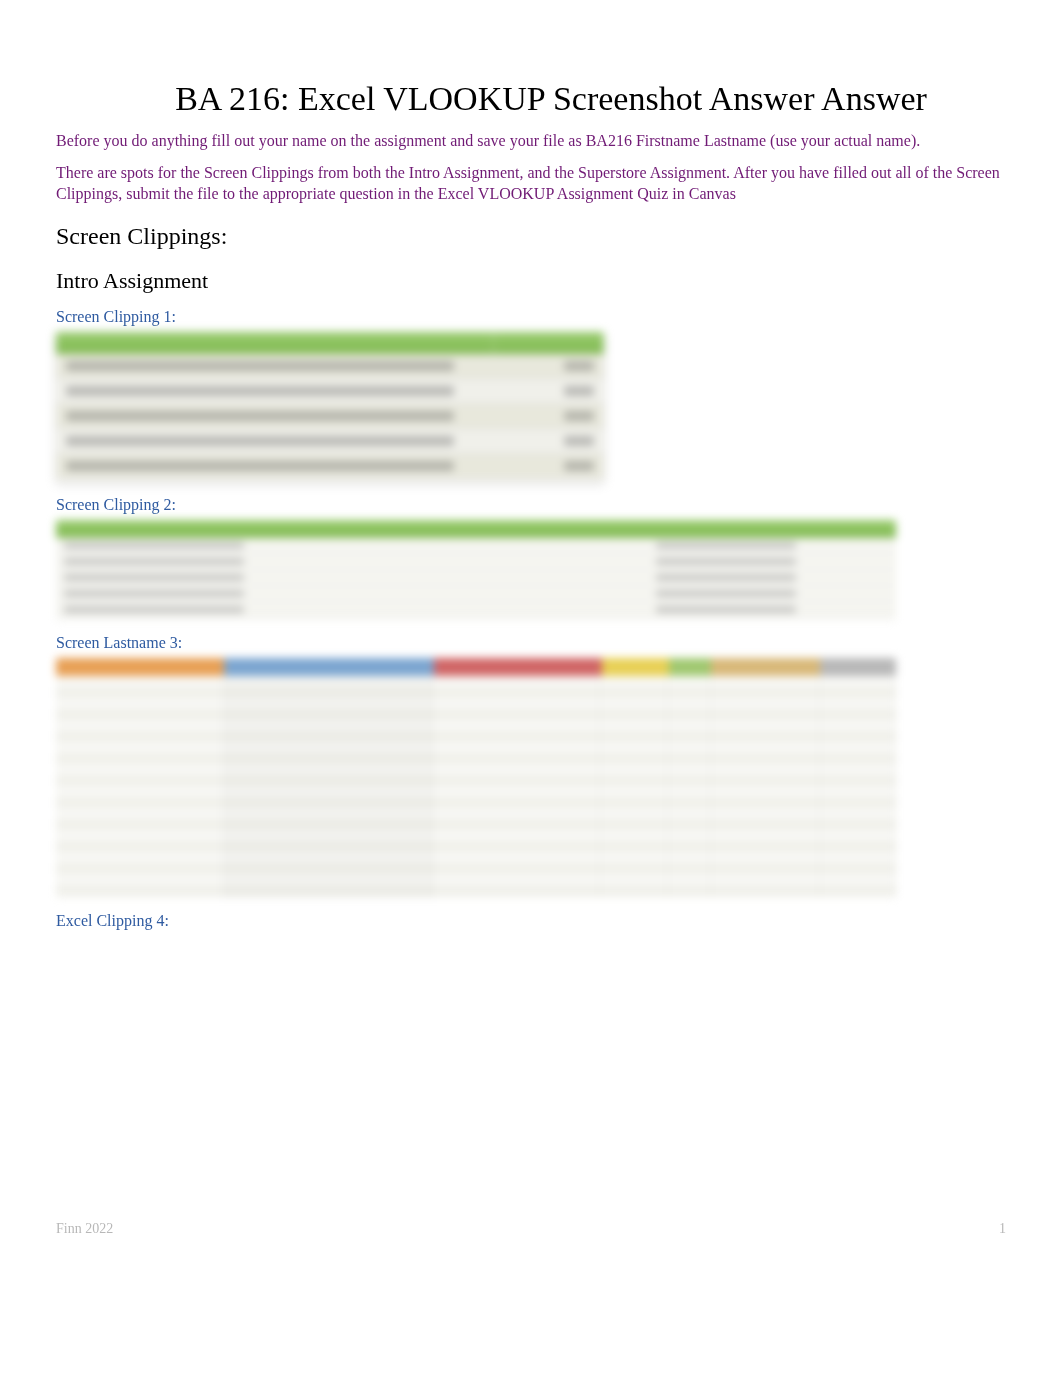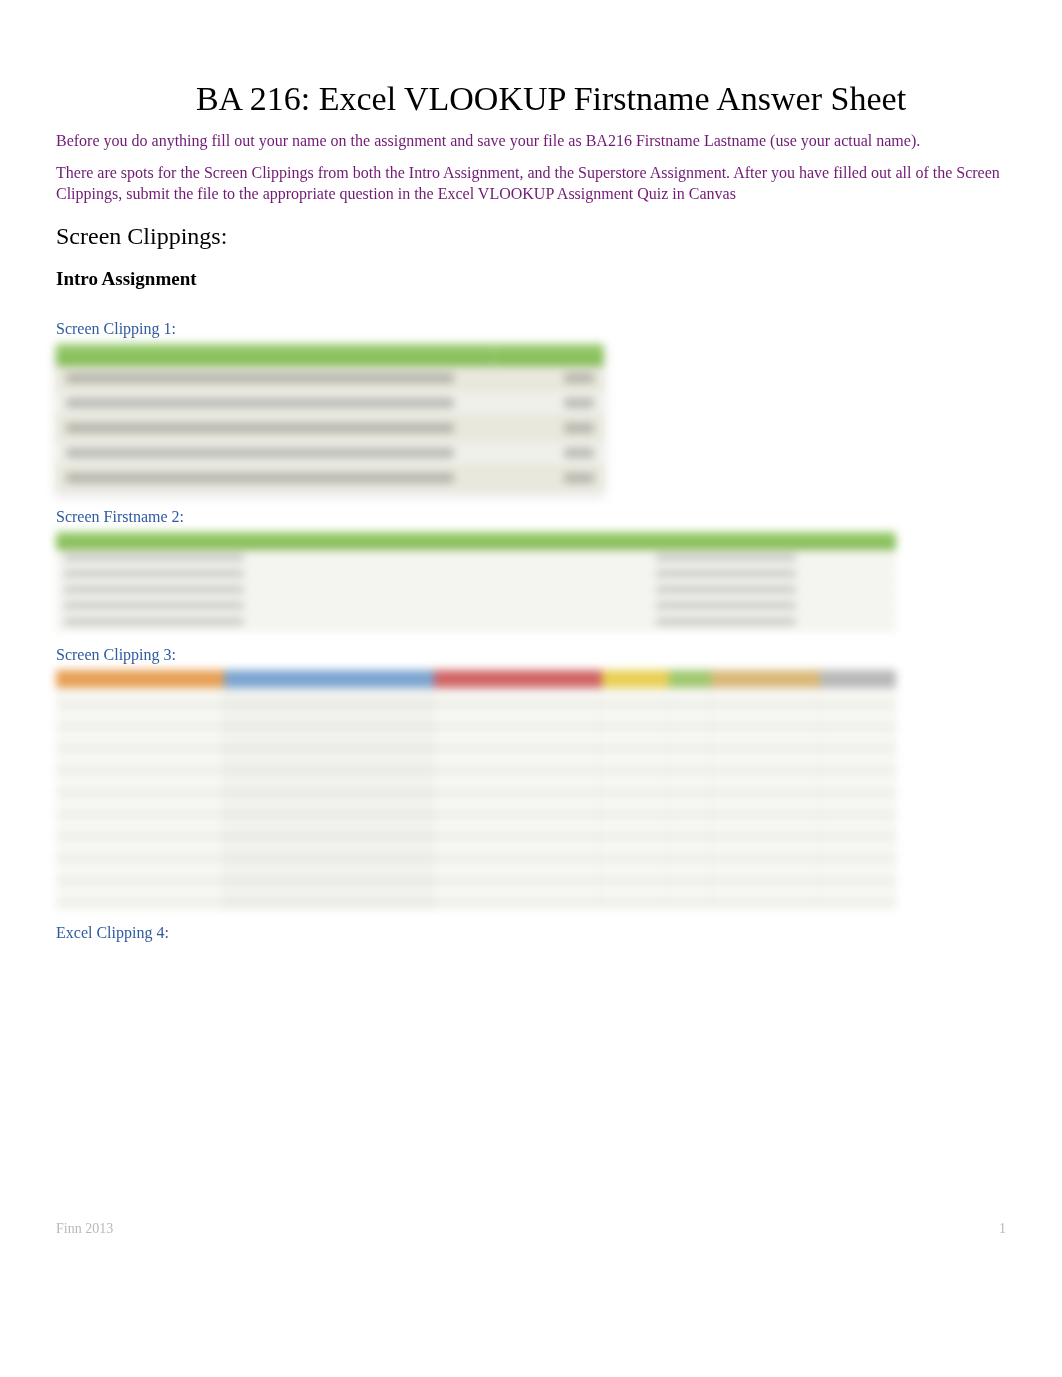--- a/index.html
+++ b/index.html
@@ -29,24 +29,23 @@
       margin-bottom: 10px;
     }
     .section-heading {
       font-size: 24px;
       font-weight: normal;
       color: #000;
       margin-top: 18px;
       margin-bottom: 18px;
     }
     .subsection {
-      font-size: 19px;
+      font-size: 22px;
       color: #000;
-      margin-bottom: 30px;
-      font-weight: bold;
+      margin-bottom: 14px;
     }
     .clip-label {
       font-size: 16px;
       color: #2e5aa0;
       margin-top: 14px;
       margin-bottom: 6px;
     }
     .blurred-img {
       width: 100%;
       filter: blur(4px);
@@ -157,21 +156,21 @@
       right: 56px;
       display: flex;
       justify-content: space-between;
       font-size: 14px;
       color: #b8b8b8;
     }
   </style>
 </head>
 <body>
 
-<h1 class="page-title">BA 216: Excel VLOOKUP Firstname Answer Sheet</h1>
+<h1 class="page-title">BA 216: Excel VLOOKUP Screenshot Answer Answer</h1>
 
 <p class="intro-para">Before you do anything fill out your name on the assignment and save your file as BA216 Firstname Lastname  (use your actual name).</p>
 <p class="intro-para">There are spots for the Screen Clippings from both the Intro Assignment, and the Superstore Assignment. After you have filled out all of the Screen Clippings, submit the file to the appropriate question in the Excel VLOOKUP Assignment Quiz in Canvas</p>
 
 <h2 class="section-heading">Screen Clippings:</h2>
 <div class="subsection">Intro Assignment</div>
 
 <div class="clip-label">Screen Clipping 1:</div>
 <div class="blurred-img clip1">
   <div class="header-row">
@@ -193,21 +192,21 @@
   <div class="data-row">
       <div class="blur-text"></div>
       <div class="blur-text"></div>
     </div>
   <div class="data-row">
       <div class="blur-text"></div>
       <div class="blur-text"></div>
     </div>
 </div>
 
-<div class="clip-label">Screen Firstname 2:</div>
+<div class="clip-label">Screen Clipping 2:</div>
 <div class="blurred-img clip2">
   <div class="header-row"></div>
   <div class="data-row">
       <div class="blur-text left"></div>
       <div class="blur-text right"></div>
     </div>
   <div class="data-row">
       <div class="blur-text left"></div>
       <div class="blur-text right"></div>
     </div>
@@ -218,21 +217,21 @@
   <div class="data-row">
       <div class="blur-text left"></div>
       <div class="blur-text right"></div>
     </div>
   <div class="data-row">
       <div class="blur-text left"></div>
       <div class="blur-text right"></div>
     </div>
 </div>
 
-<div class="clip-label">Screen Clipping 3:</div>
+<div class="clip-label">Screen Lastname 3:</div>
 <div class="blurred-img clip3">
   <div class="header-row">
     <div class="hcol orange"></div>
     <div class="hcol blue"></div>
     <div class="hcol red"></div>
     <div class="hcol yellow"></div>
     <div class="hcol green"></div>
     <div class="hcol tan"></div>
     <div class="hcol gray"></div>
   </div>
@@ -243,15 +242,15 @@
     <div class="col c4"></div>
     <div class="col c5"></div>
     <div class="col c6"></div>
     <div class="col c7"></div>
   </div>
 </div>
 
 <div class="clip-label">Excel Clipping 4:</div>
 
 <div class="footer">
-  <span>Finn 2013</span>
+  <span>Finn 2022</span>
   <span>1</span>
 </div>
 
 </body></html>

